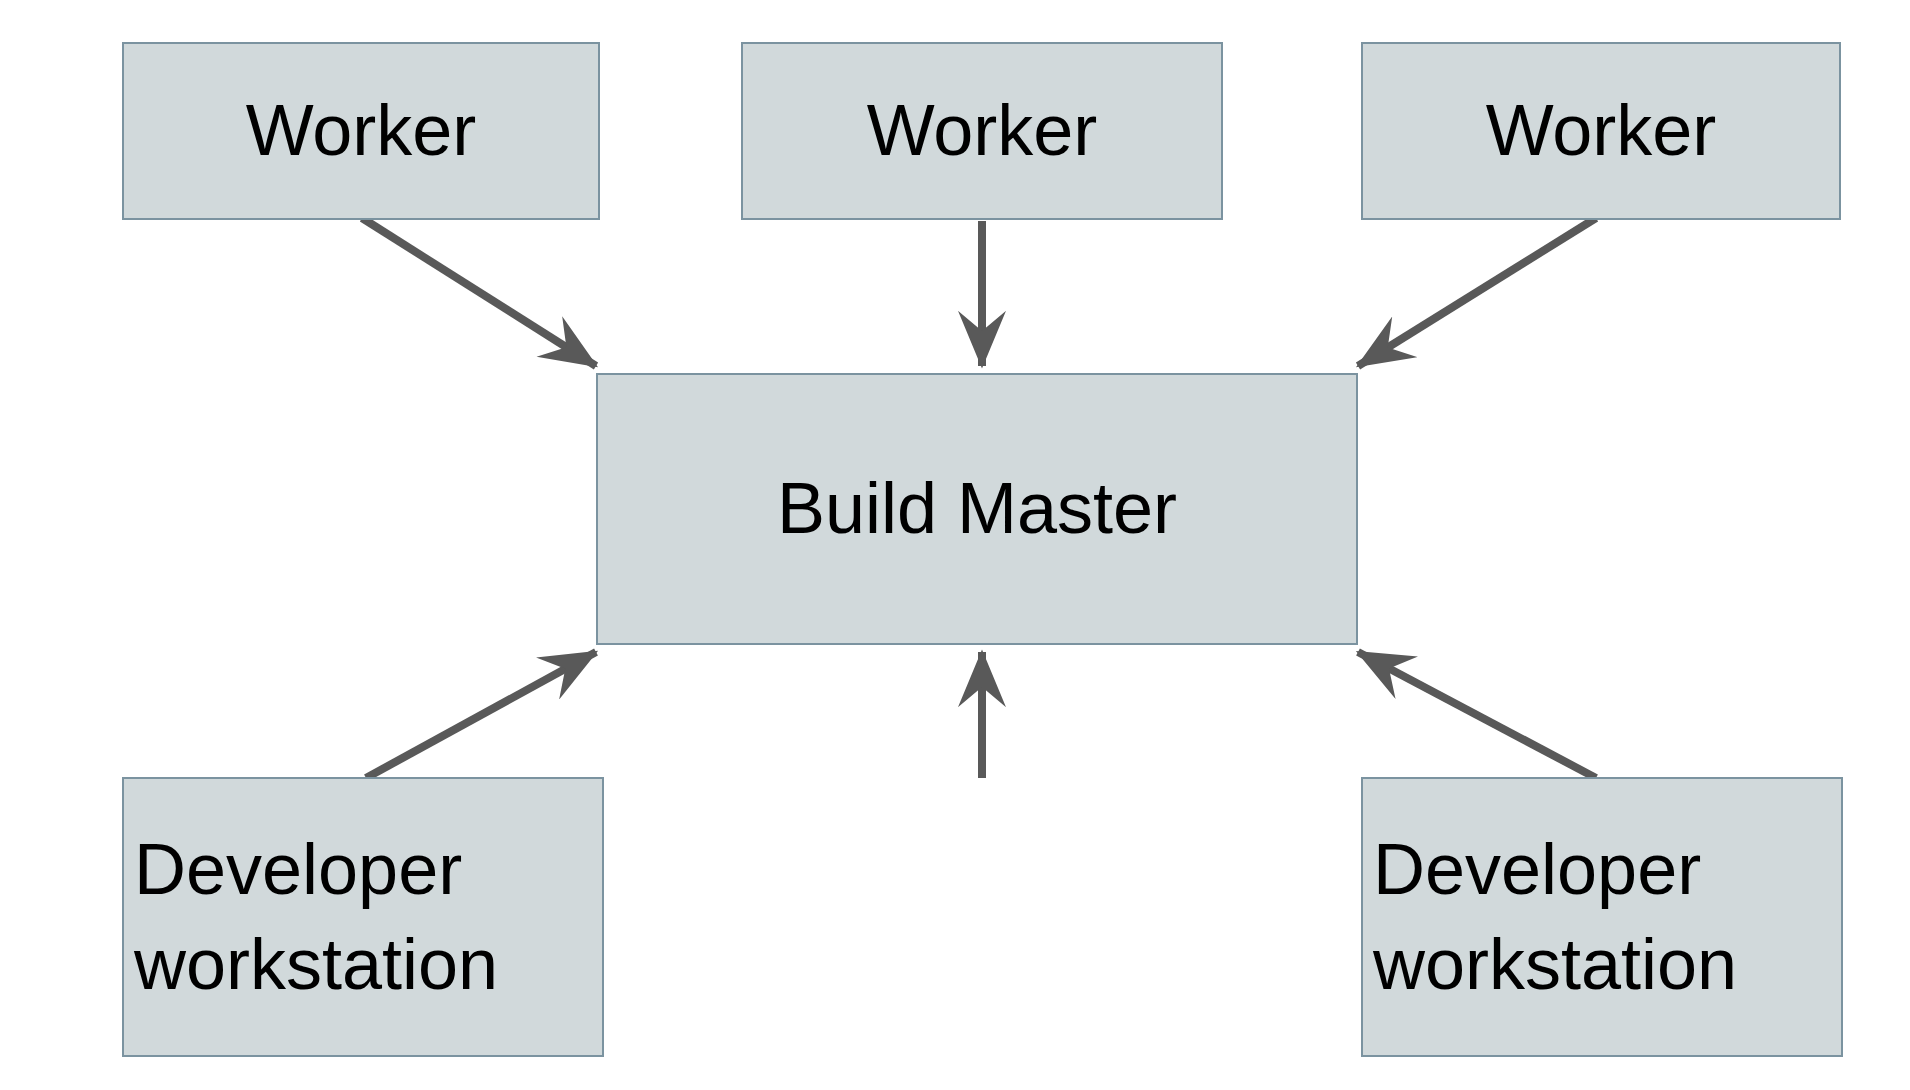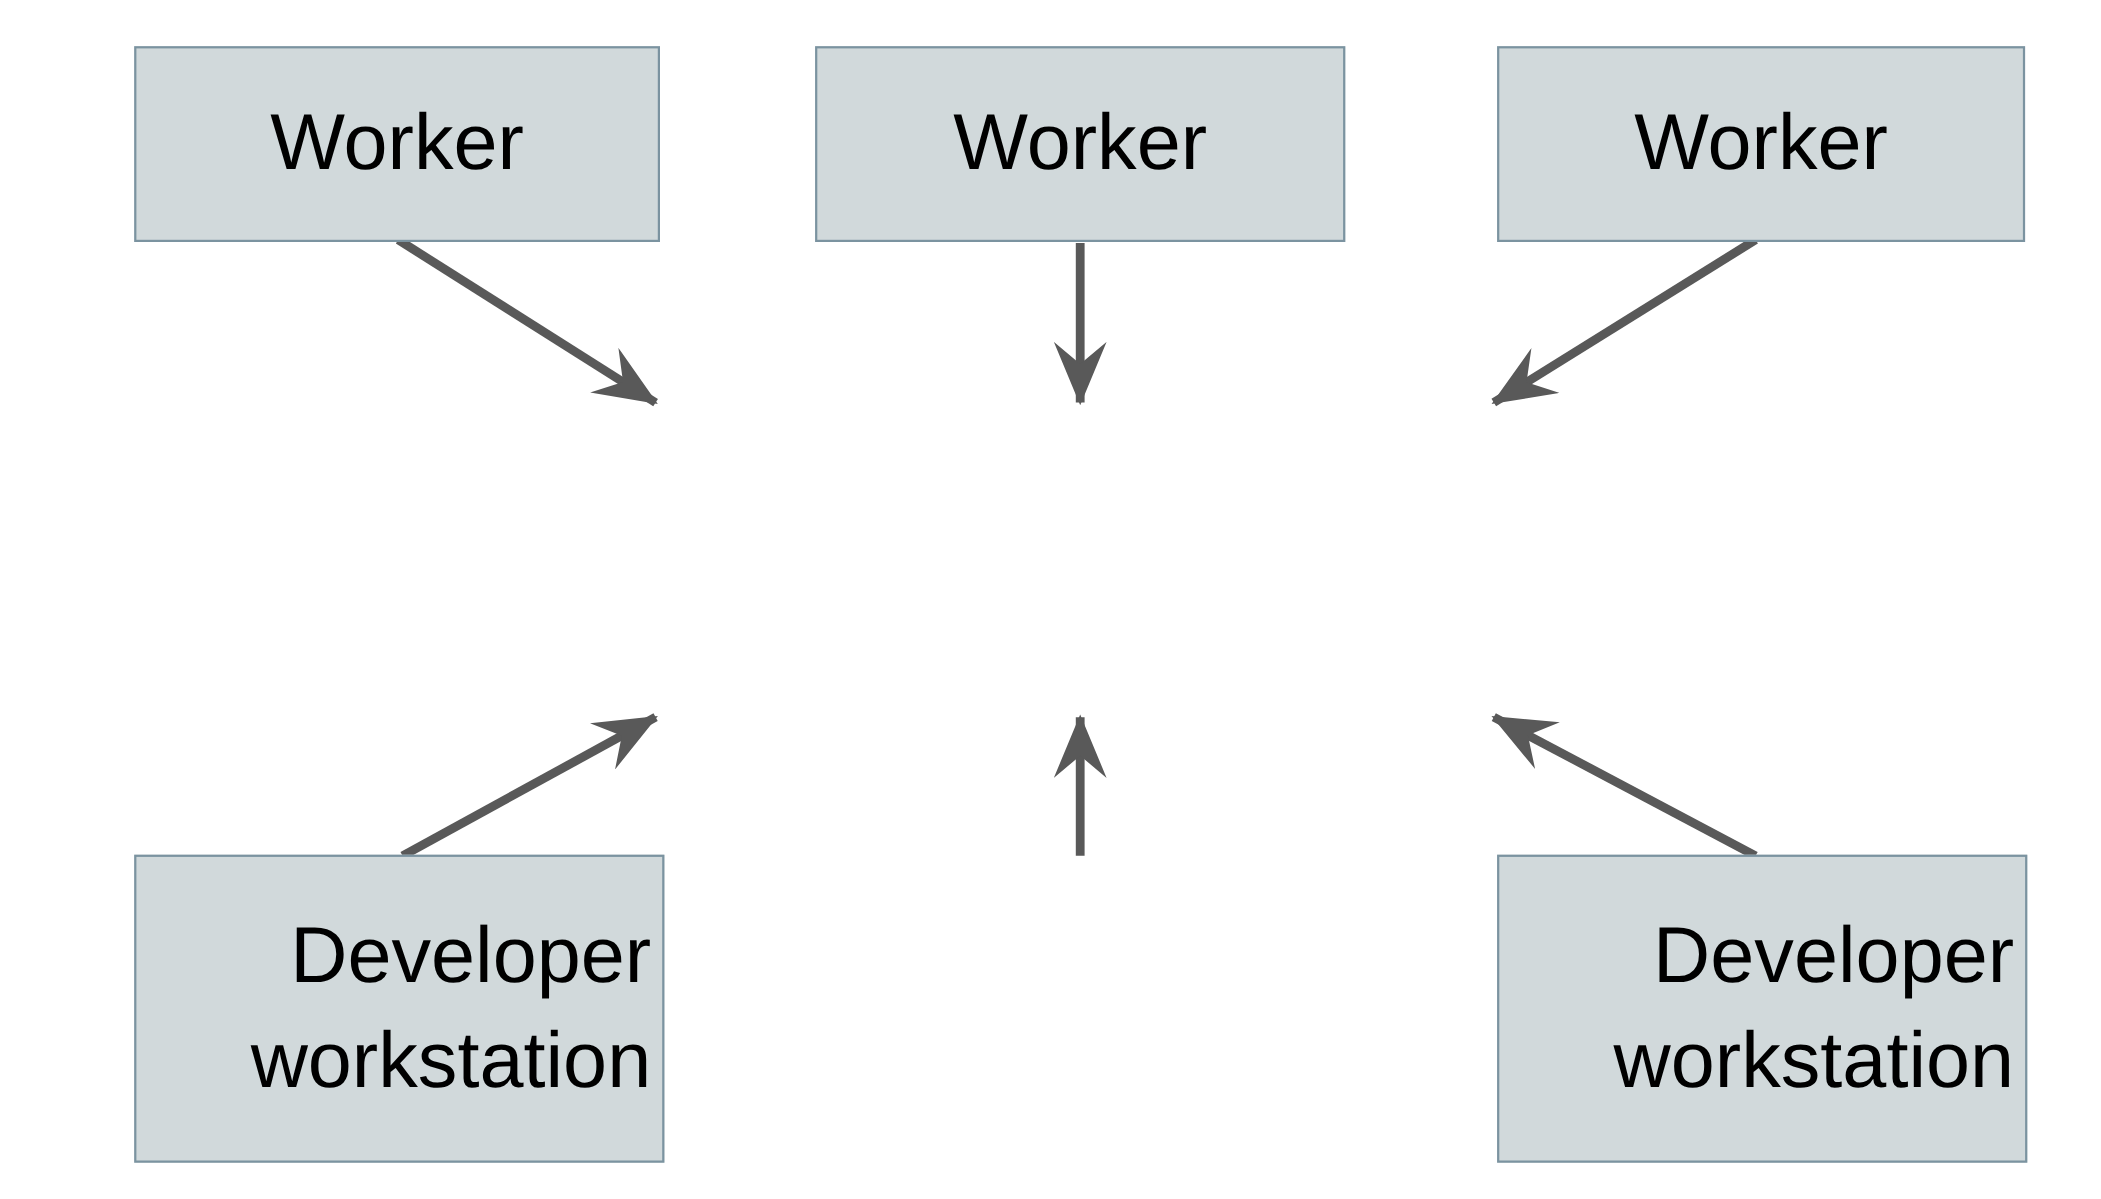--- a/index.html
+++ b/index.html
@@ -36,21 +36,21 @@
   .edges marker path {
     fill: var(--arrow-color);
   }
   .node {
     position: absolute;
     background: var(--node-fill);
     border: 2px solid var(--node-border);
     display: flex;
     align-items: center;
     justify-content: center;
-    text-align: right;
+    text-align: left;
     color: var(--text-color);
     font-size: 72px;
     line-height: 1.32;
   }
   .node-worker-1     { left: 122px;  top: 42px;  width: 478px; height: 178px; }
   .node-worker-2     { left: 741px;  top: 42px;  width: 482px; height: 178px; }
   .node-worker-3     { left: 1361px; top: 42px;  width: 480px; height: 178px; }
   .node-build-master { left: 596px;  top: 373px; width: 762px; height: 272px; }
   .node-dev-left     { left: 122px;  top: 777px; width: 482px; height: 280px; }
   .node-ci-server    { left: 741px;  top: 777px; width: 482px; height: 280px; }
@@ -81,20 +81,23 @@
   </div>
 
   <div class="node node-worker-2">
     <span class="label">Worker</span>
   </div>
 
   <div class="node node-worker-3">
     <span class="label">Worker</span>
   </div>
 
+  <div class="node node-build-master">
+    <span class="label">Build Master</span>
+  </div>
 
   <div class="node node-dev-left">
     <span class="label">Developer workstation</span>
   </div>
 
 
   <div class="node node-dev-right">
     <span class="label">Developer workstation</span>
   </div>
 

